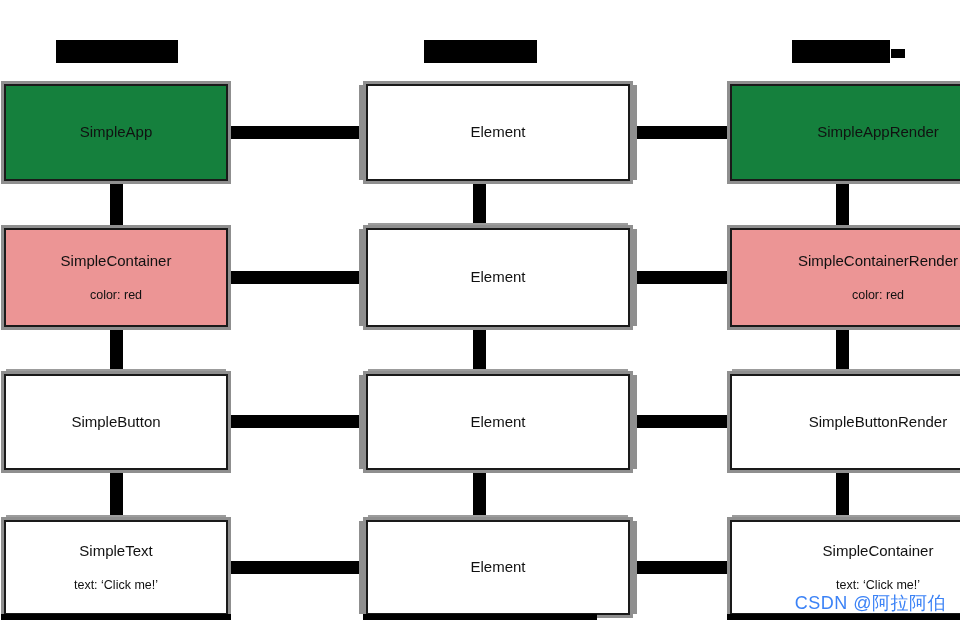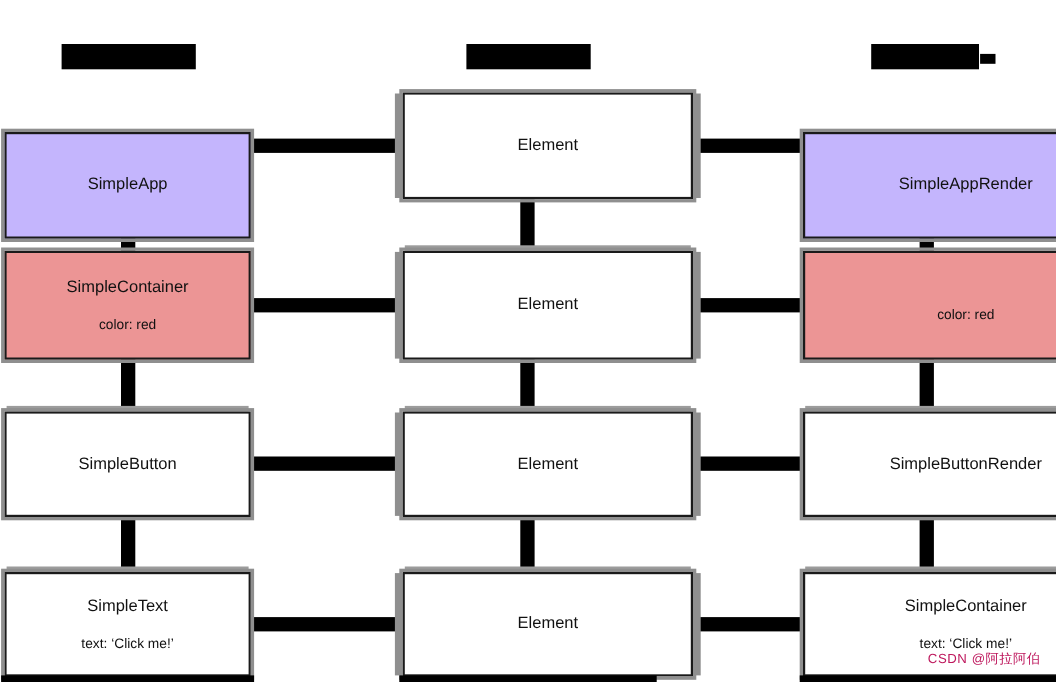--- a/index.html
+++ b/index.html
@@ -27,35 +27,35 @@
   .node{position:absolute;box-sizing:border-box;border:2px solid #1a1a1a;outline:3px solid #8f8f8f;
         display:flex;flex-direction:column;align-items:center;justify-content:center;
         text-align:center;z-index:2;background:#ffffff;}
   .col-l{left:4px;width:224px;}
   .col-m{left:366px;width:264px;}
   .col-r{left:730px;width:272px;padding-left:24px;}
   .row-1{top:84px;height:97px;}
   .row-2{top:228px;height:99px;}
   .row-3{top:374px;height:96px;text-align:center;}
   .row-4{top:520px;height:95px;}
-  .bg-gray{background:#c4b5fd;margin-top:36px;}
+  .bg-gray{background:#15803d;}
   .bg-pink{background:#ec9595;}
   .edge-s{box-shadow:-8px 0 0 -1px #8f8f8f,8px 0 0 -1px #8f8f8f;}
   .edge-t{box-shadow:0 -7px 0 -2px #9c9c9c;}
   .edge-st{box-shadow:-8px 0 0 -1px #8f8f8f,8px 0 0 -1px #8f8f8f,0 -7px 0 -2px #9c9c9c;}
   .node .main{font-size:15px;color:#111111;line-height:1.25;}
   .node .sub{font-size:12.5px;color:#111111;margin-top:17px;line-height:1.2;}
 
   
   .bbar{position:absolute;background:#000000;top:614px;height:6px;z-index:3;}
   .bbar-l{left:1px;width:230px;}
   .bbar-m{left:363px;width:234px;}
   .bbar-r{left:727px;width:233px;}
 
-  .watermark{position:absolute;top:591px;right:14px;font-size:12px;color:#be185d;z-index:4;letter-spacing:0.5px;}
+  .watermark{position:absolute;top:591px;right:14px;font-size:18px;color:#3b82f6;z-index:4;letter-spacing:0.5px;}
 </style>
 </head>
 <body>
 
 <div class="stage">
 
   <div class="hbar hbar-left"></div>
   <div class="hbar hbar-mid"></div>
   <div class="hbar hbar-right"></div>
   <div class="hbar-dash"></div>
@@ -104,20 +104,21 @@
     <span class="main">Element</span>
   </div>
   <div class="node col-m row-4 edge-st">
     <span class="main">Element</span>
   </div>
 
   <div class="node col-r row-1 bg-gray">
     <span class="main">SimpleAppRender</span>
   </div>
   <div class="node col-r row-2 bg-pink">
+    <span class="main">SimpleContainerRender</span>
     <span class="sub">color: red</span>
   </div>
   <div class="node col-r row-3 edge-t">
     <span class="main">SimpleButtonRender</span>
   </div>
   <div class="node col-r row-4 edge-t">
     <span class="main">SimpleContainer</span>
     <span class="sub">text: ‘Click me!’</span>
   </div>
 

